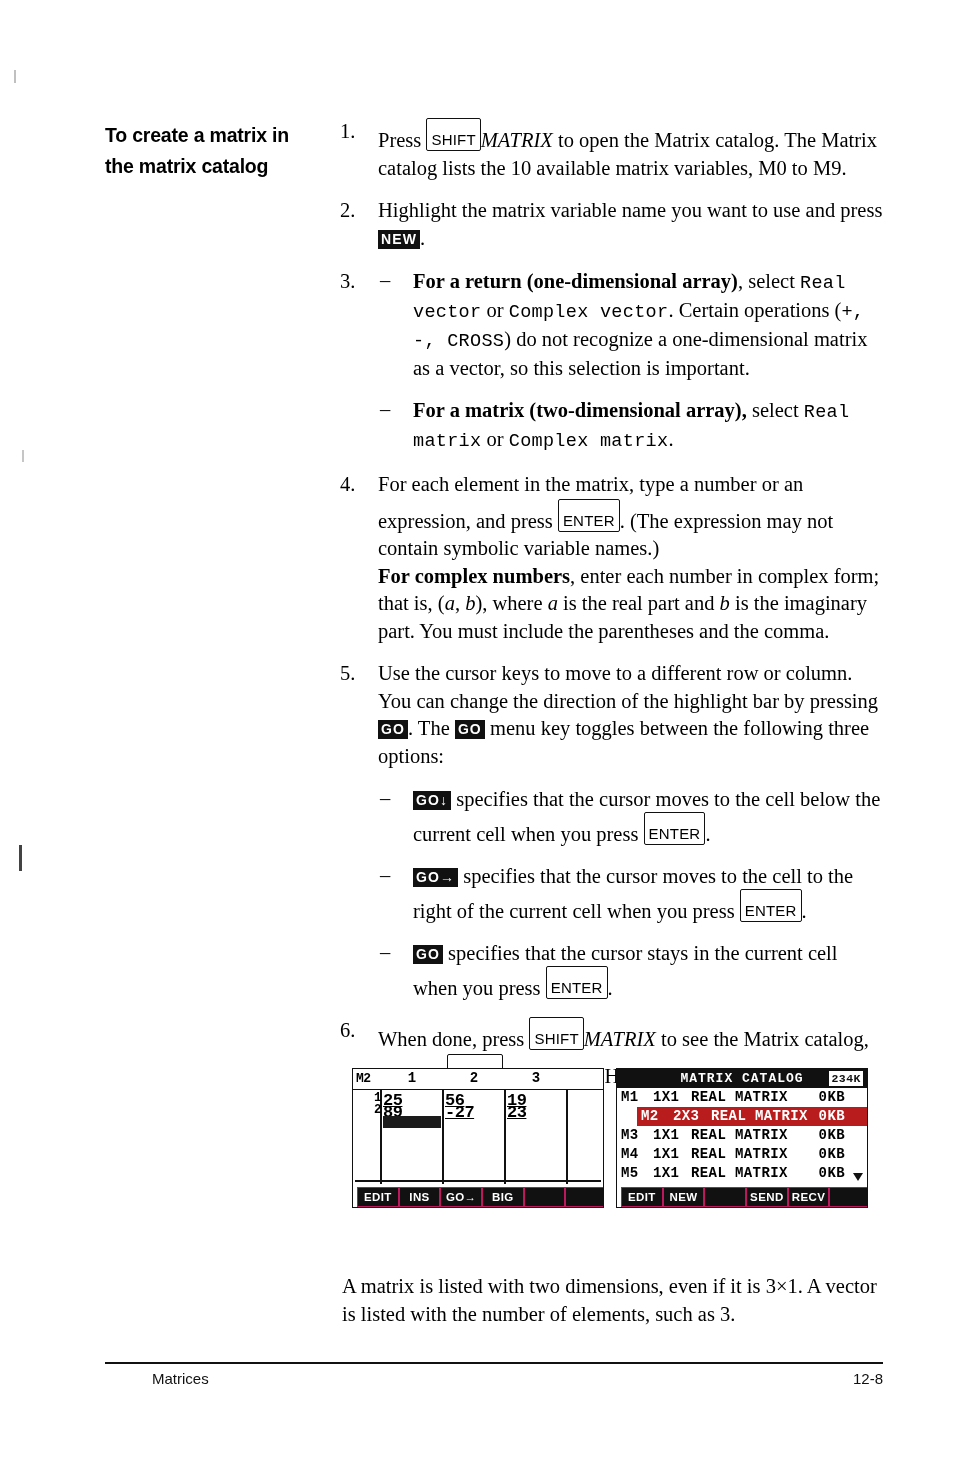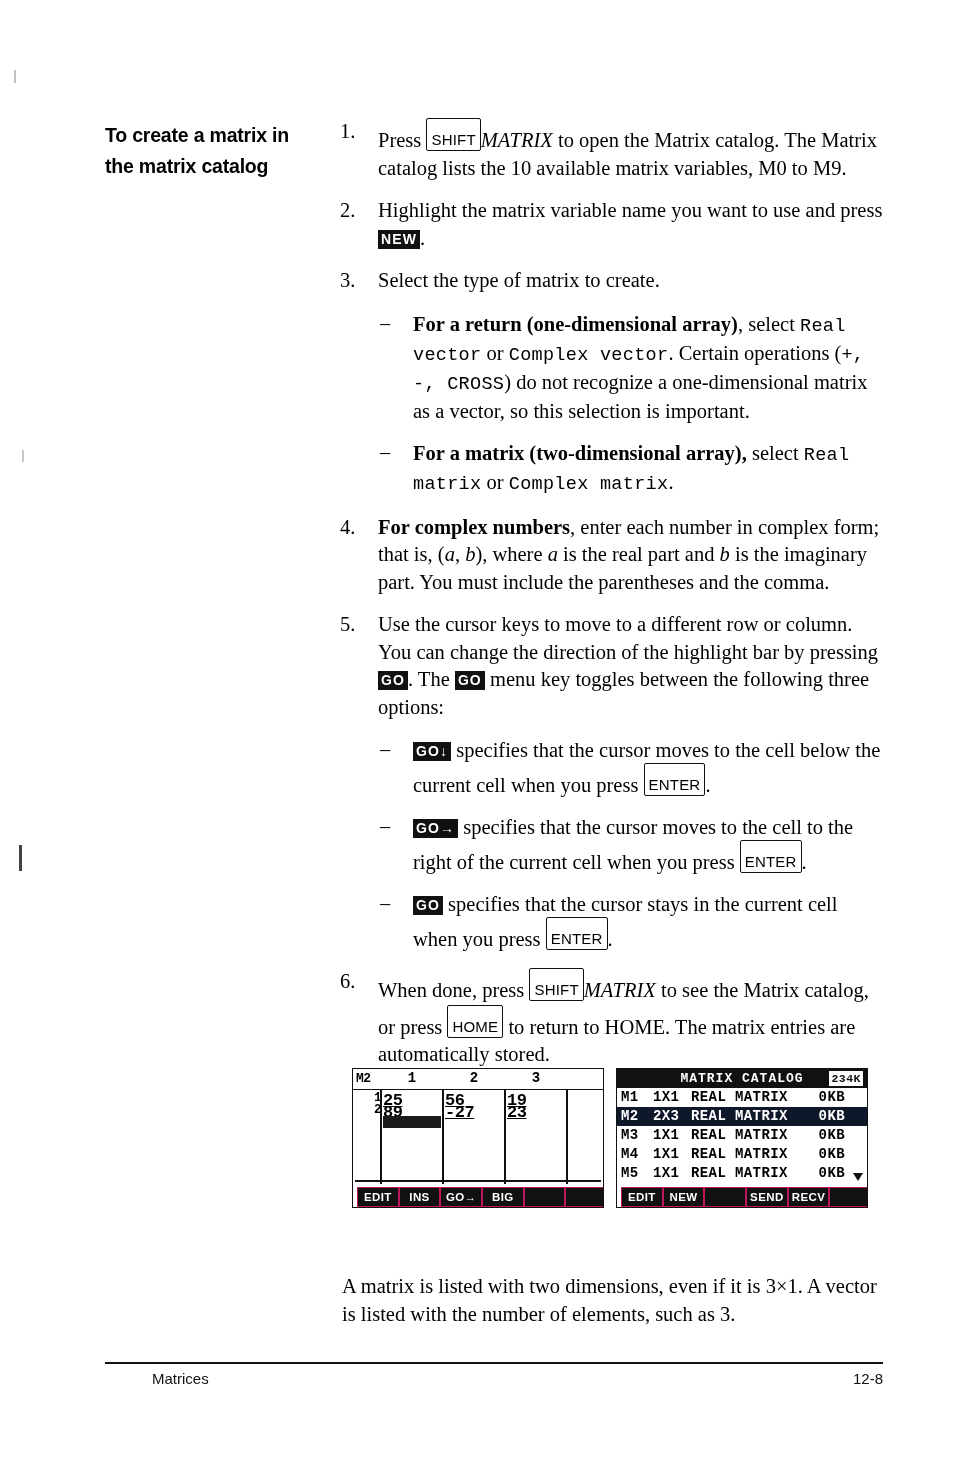--- a/index.html
+++ b/index.html
@@ -61,21 +61,21 @@
     position: relative;
     padding-left: 40px;
     margin-bottom: 15px;
   }
   .step .num {
     position: absolute;
     left: 2px;
     top: 0;
   }
   .step p { margin: 0; }
-  .step p + p { margin-top: 18px; }
+  .step p + p { }
 
   .dashlist {
     margin: 16px 0 0 0;
     padding: 0;
     list-style: none;
   }
   .dashlist li {
     position: relative;
     padding-left: 35px;
     margin-bottom: 16px;
@@ -256,21 +256,21 @@
   .cat-row {
     position: relative;
     height: 19px;
     line-height: 19px;
     font-size: 14px;
     font-weight: bold;
     letter-spacing: .4px;
     white-space: nowrap;
     padding-left: 4px;
   }
-  .cat-row.sel { background: #0f172a; color: #fff; }
+  .cat-row.sel { background: #b91c1c; color: #fff; margin-left: 20px; }
   .cat-row .nm   { display: inline-block; width: 32px; }
   .cat-row .dim  { display: inline-block; width: 38px; }
   .cat-row .typ  { display: inline-block; }
   .cat-row .sz   { position: absolute; right: 22px; }
   .cat-scroll {
     position: absolute;
     right: 4px;
     bottom: 2px;
     width: 0; height: 0;
     border-left: 5px solid transparent;
@@ -327,28 +327,28 @@
         <div class="step">
           <span class="num">1.</span>
           <p><span>Press </span><span class="key">SHIFT</span><i>MATRIX</i><span> to open the Matrix catalog. The Matrix catalog lists the 10 available matrix variables, M0 to M9.</span></p>
         </div>
         <div class="step">
           <span class="num">2.</span>
           <p><span>Highlight the matrix variable name you want to use and press </span><span class="mkey">NEW</span><span>.</span></p>
         </div>
         <div class="step">
           <span class="num">3.</span>
-          <p><span>Select the type of matrix to create.</span></p>
           <ul class="dashlist">
             <li><span class="dash">–</span><b>For a return (one-dimensional array)</b><span>, select </span><span class="mono">Real vector</span><span> or </span><span class="mono">Complex vector</span><span>. Certain operations (</span><span class="mono">+, -, CROSS</span><span>) do not recognize a one-dimensional matrix as a vector, so this selection is important.</span></li>
             <li><span class="dash">–</span><b>For a matrix (two-dimensional array),</b><span> select </span><span class="mono">Real matrix</span><span> or </span><span class="mono">Complex matrix</span><span>.</span></li>
           </ul>
         </div>
         <div class="step">
           <span class="num">4.</span>
+          <p><span>For each element in the matrix, type a number or an expression, and press </span><span class="key">ENTER</span><span>. (The expression may not contain symbolic variable names.)</span></p>
           <p><b>For complex numbers</b><span>, enter each number in complex form; that is, (</span><i>a</i><span>, </span><i>b</i><span>), where </span><i>a</i><span> is the real part and </span><i>b</i><span> is the imaginary part. You must include the parentheses and the comma.</span></p>
         </div>
         <div class="step">
           <span class="num">5.</span>
           <p><span>Use the cursor keys to move to a different row or column. You can change the direction of the highlight bar by pressing </span><span class="mkey">GO</span><span>. The </span><span class="mkey">GO</span><span> menu key toggles between the following three options:</span></p>
           <ul class="dashlist">
             <li><span class="dash">–</span><span class="mkey">GO↓</span><span> specifies that the cursor moves to the cell below the current cell when you press </span><span class="key">ENTER</span><span>.</span></li>
             <li><span class="dash">–</span><span class="mkey">GO→</span><span> specifies that the cursor moves to the cell to the right of the current cell when you press </span><span class="key">ENTER</span><span>.</span></li>
             <li><span class="dash">–</span><span class="mkey">GO</span><span> specifies that the cursor stays in the current cell when you press </span><span class="key">ENTER</span><span>.</span></li>
           </ul>

